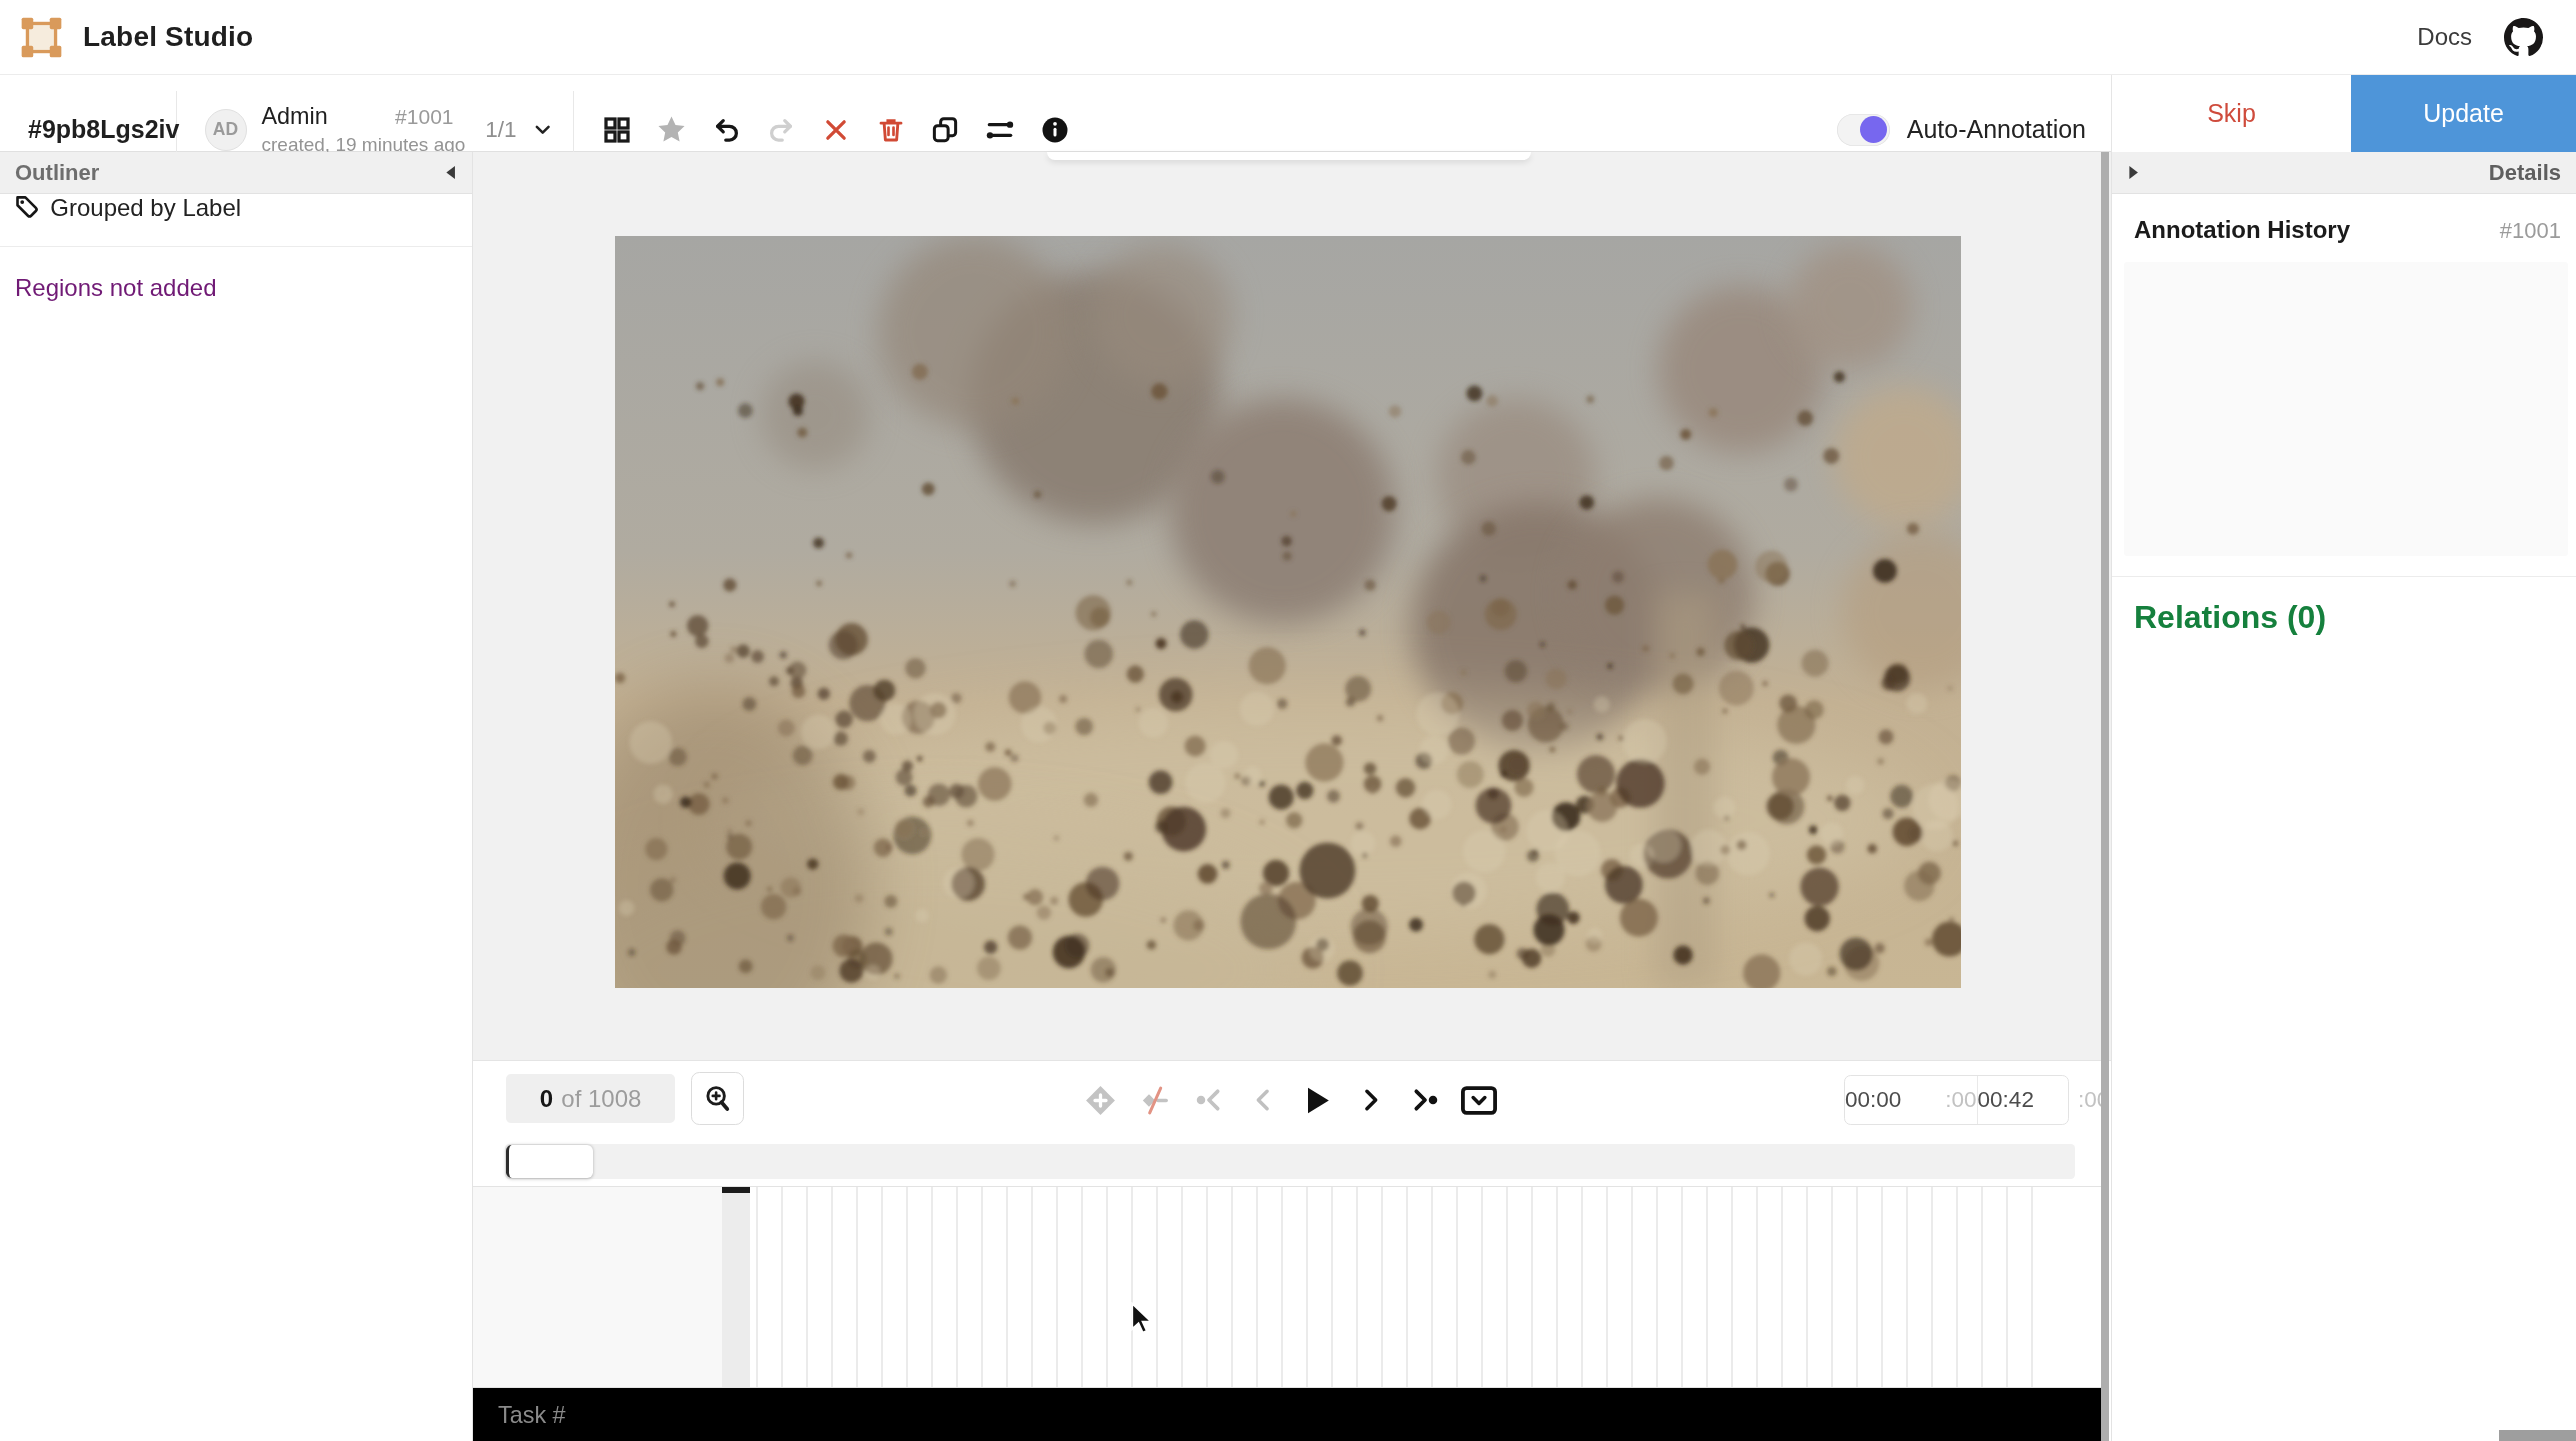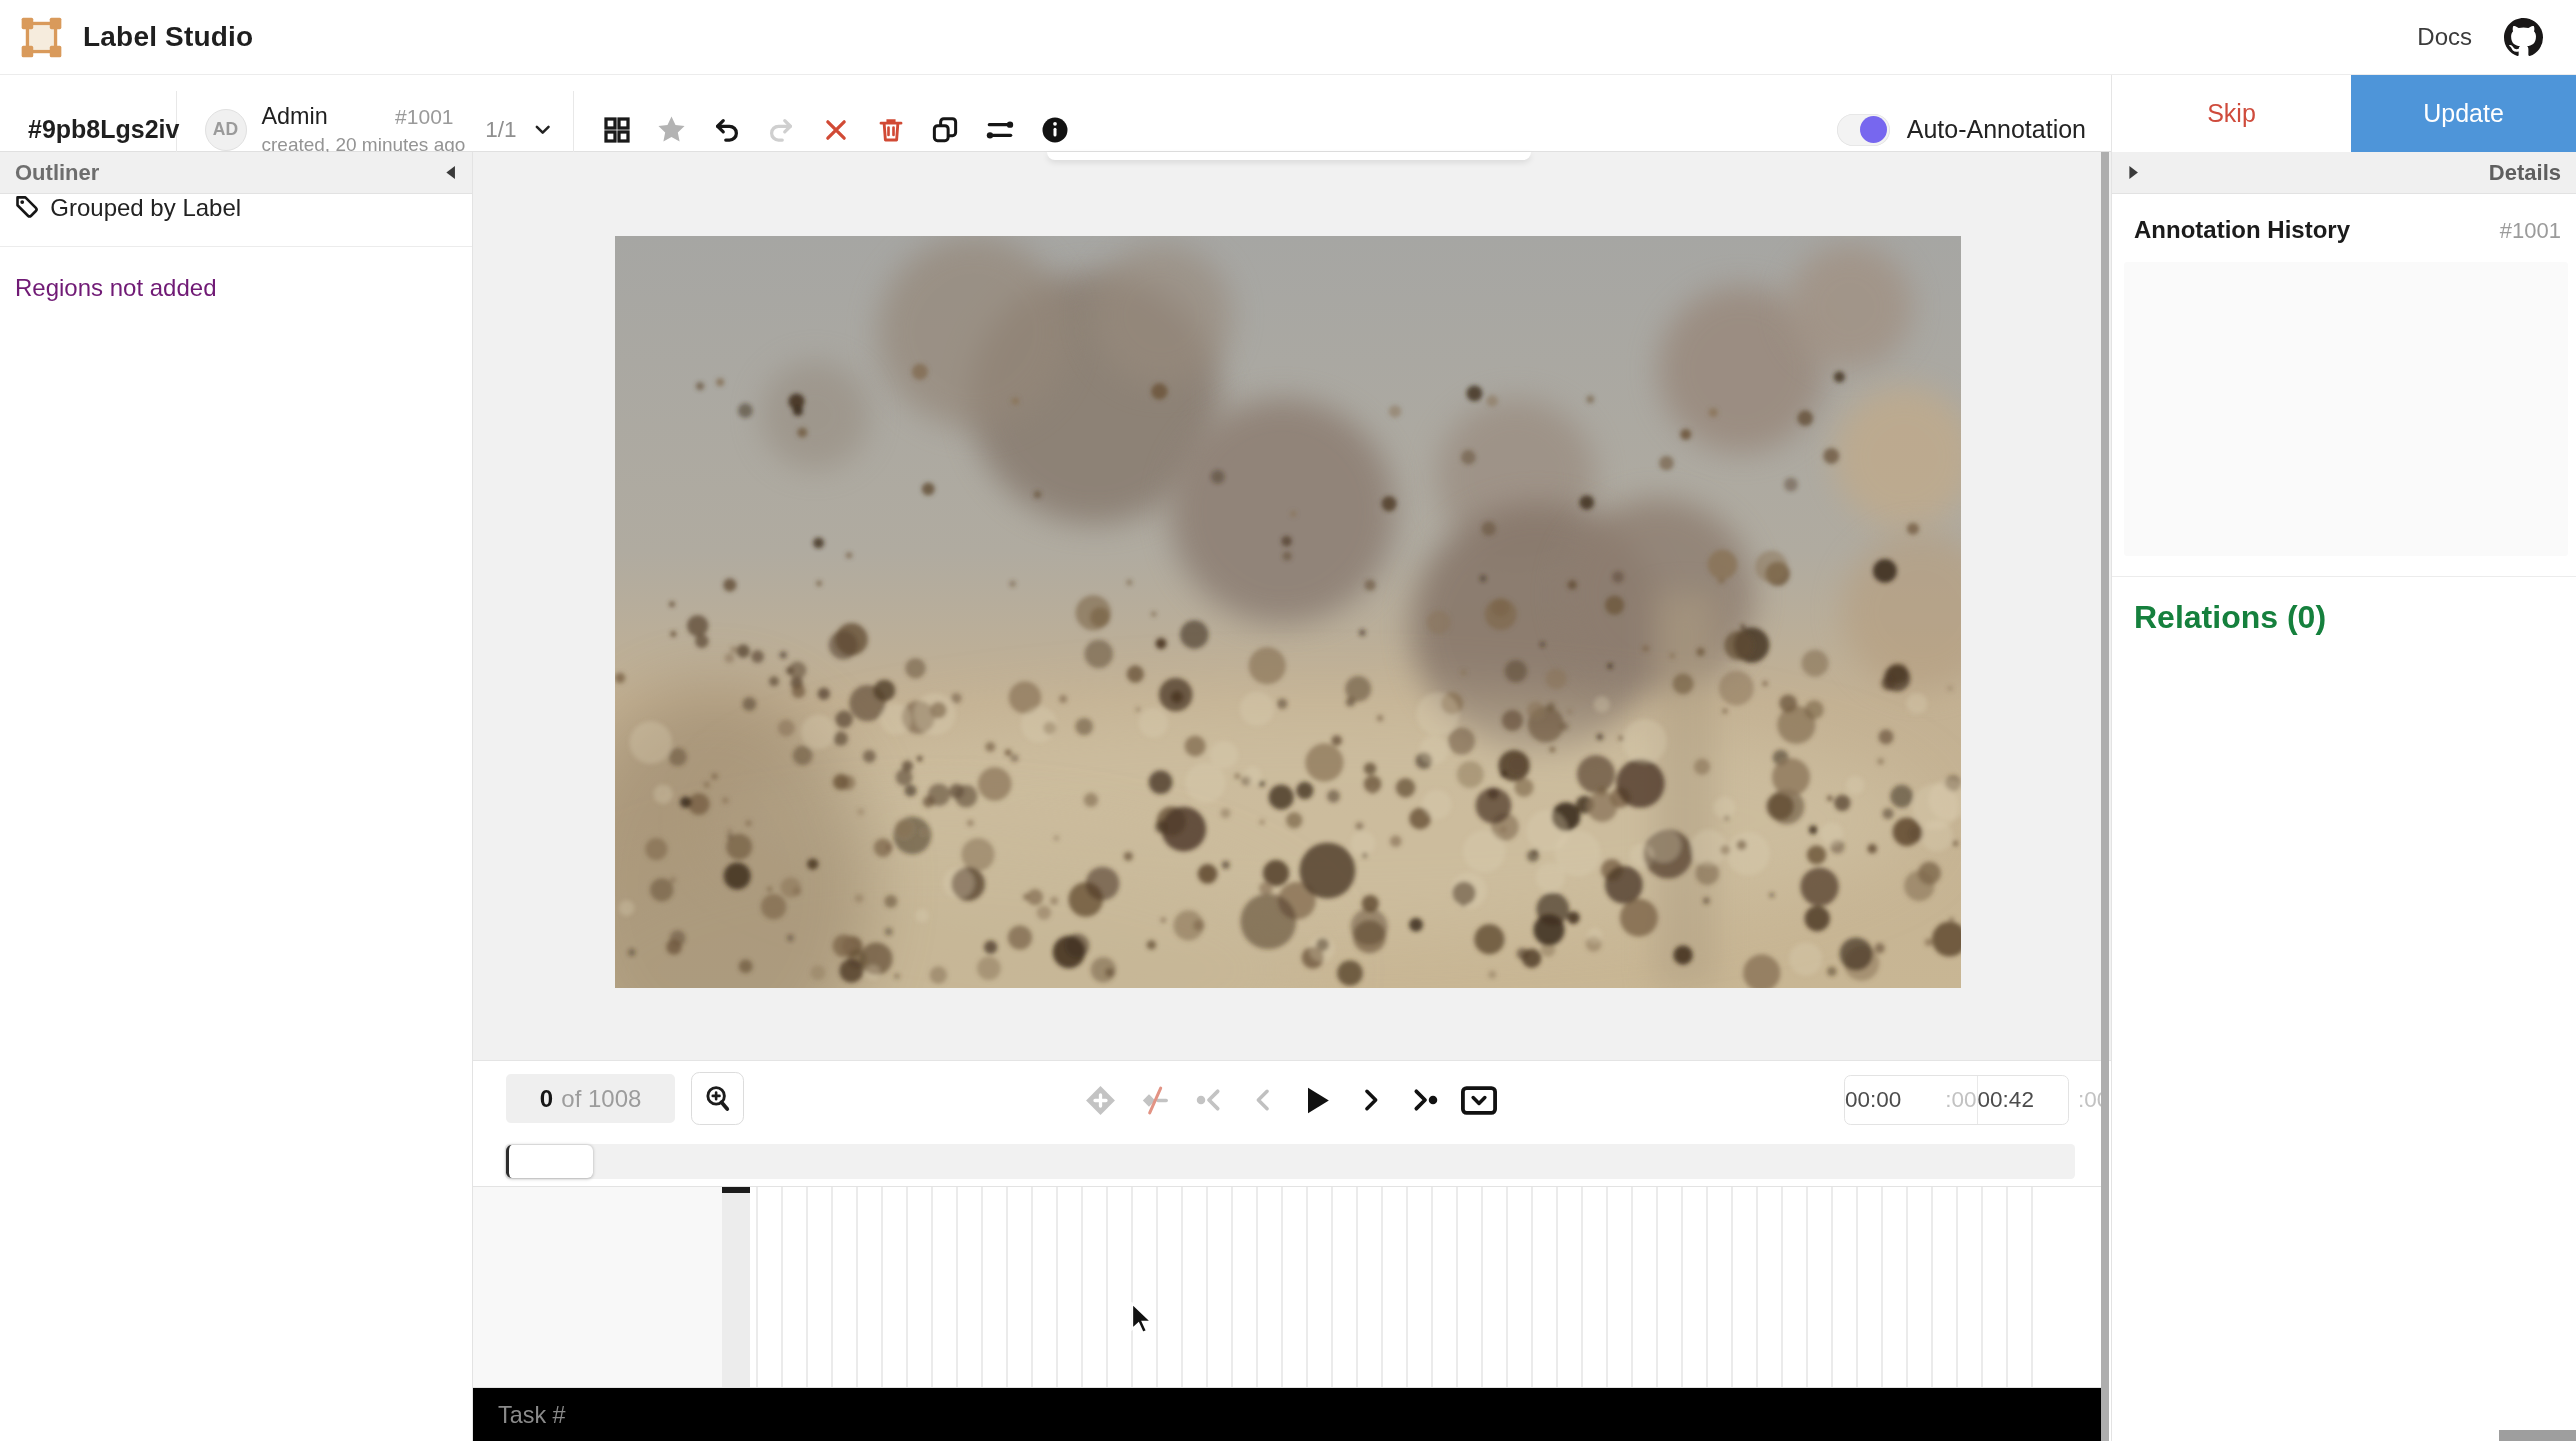--- a/index.html
+++ b/index.html
@@ -122,21 +122,21 @@
 <div class="toolbar">
   <div class="tb-sec task-id">#9pb8Lgs2iv</div>
 
   <div class="tb-sec annot-sec">
     <div class="avatar">AD</div>
     <div class="annot-meta">
       <div class="annot-top">
         <span class="annot-name">Admin</span>
         <span class="annot-id">#1001</span>
       </div>
-      <div class="annot-created">created, 20 minutes ago</div>
+      <div class="annot-created">created, 19 minutes ago</div>
     </div>
   </div>
 
   <div class="tb-sec pager" style="border-right:0.8px solid #e8e8e8;">
     <span class="pager-label">1/1</span>
     <svg width="23.4" height="23.4" viewBox="0 0 24 24">
       <path d="M6 9l6 6 6-6" fill="none" stroke="#222" stroke-width="2.6" stroke-linecap="round" stroke-linejoin="round"></path>
     </svg>
   </div>
 

